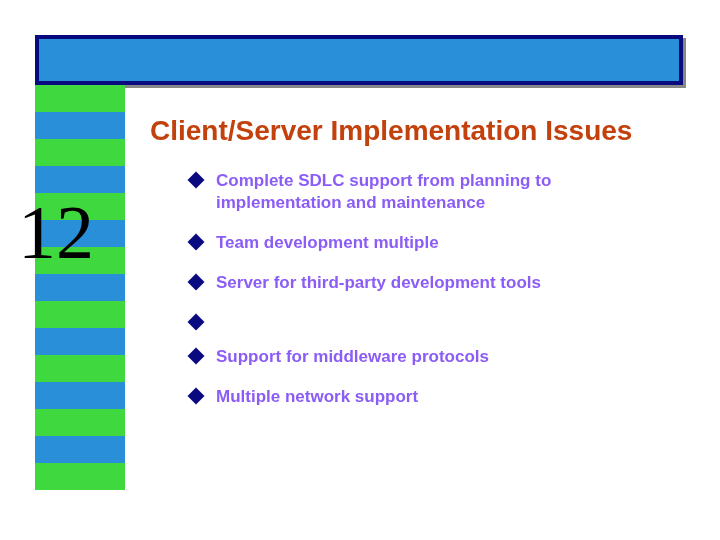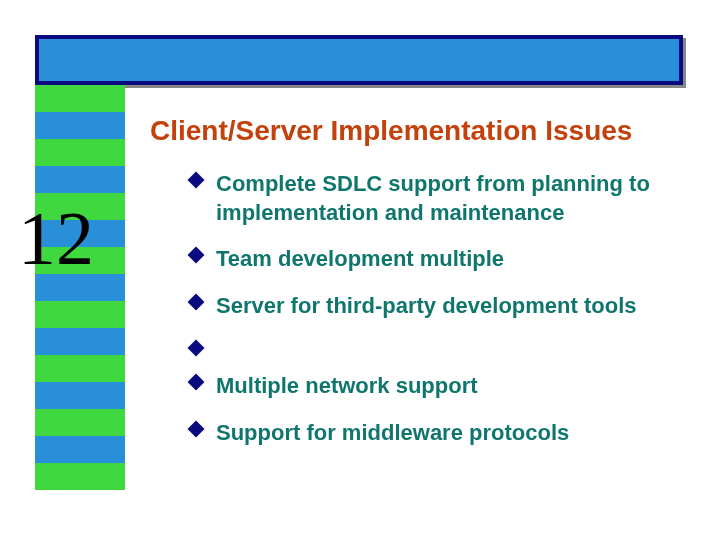--- a/index.html
+++ b/index.html
@@ -43,21 +43,21 @@
       position: absolute;
       top: 115px;
       left: 150px;
       font-size: 28px;
       font-weight: bold;
       color: #c2410c;
       font-family: Arial, Helvetica, sans-serif;
     }
     .chapter-number {
       position: absolute;
-      top: 195px;
+      top: 189px;
       left: 18px;
       font-size: 76px;
       font-family: "Times New Roman", Times, serif;
       color: #000;
       font-weight: normal;
     }
     .bullets {
       position: absolute;
       top: 170px;
       left: 190px;
@@ -71,23 +71,23 @@
     .diamond {
       flex: 0 0 auto;
       width: 12px;
       height: 12px;
       background: #0a0a80;
       transform: rotate(45deg);
       margin-top: 4px;
       margin-right: 14px;
     }
     .bullet-text {
-      font-size: 22px;
+      font-size: 17px;
       font-weight: bold;
-      color: #0f766e;
+      color: #8b5cf6;
       line-height: 1.3;
       font-family: Arial, Helvetica, sans-serif;
     }
   </style>
 </head>
 <body>
 
 <div class="top-bar">
   <div class="top-bar-inner"></div>
 </div>
@@ -125,19 +125,19 @@
   </div>
   <div class="bullet">
     <div class="diamond"></div>
     <div class="bullet-text">Server for third-party development tools</div>
   </div>
   <div class="bullet">
     <div class="diamond"></div>
   </div>
   <div class="bullet">
     <div class="diamond"></div>
-    <div class="bullet-text">Multiple network support</div>
+    <div class="bullet-text">Support for middleware protocols</div>
   </div>
   <div class="bullet">
     <div class="diamond"></div>
-    <div class="bullet-text">Support for middleware protocols</div>
+    <div class="bullet-text">Multiple network support</div>
   </div>
 </div>
 
 </body></html>

